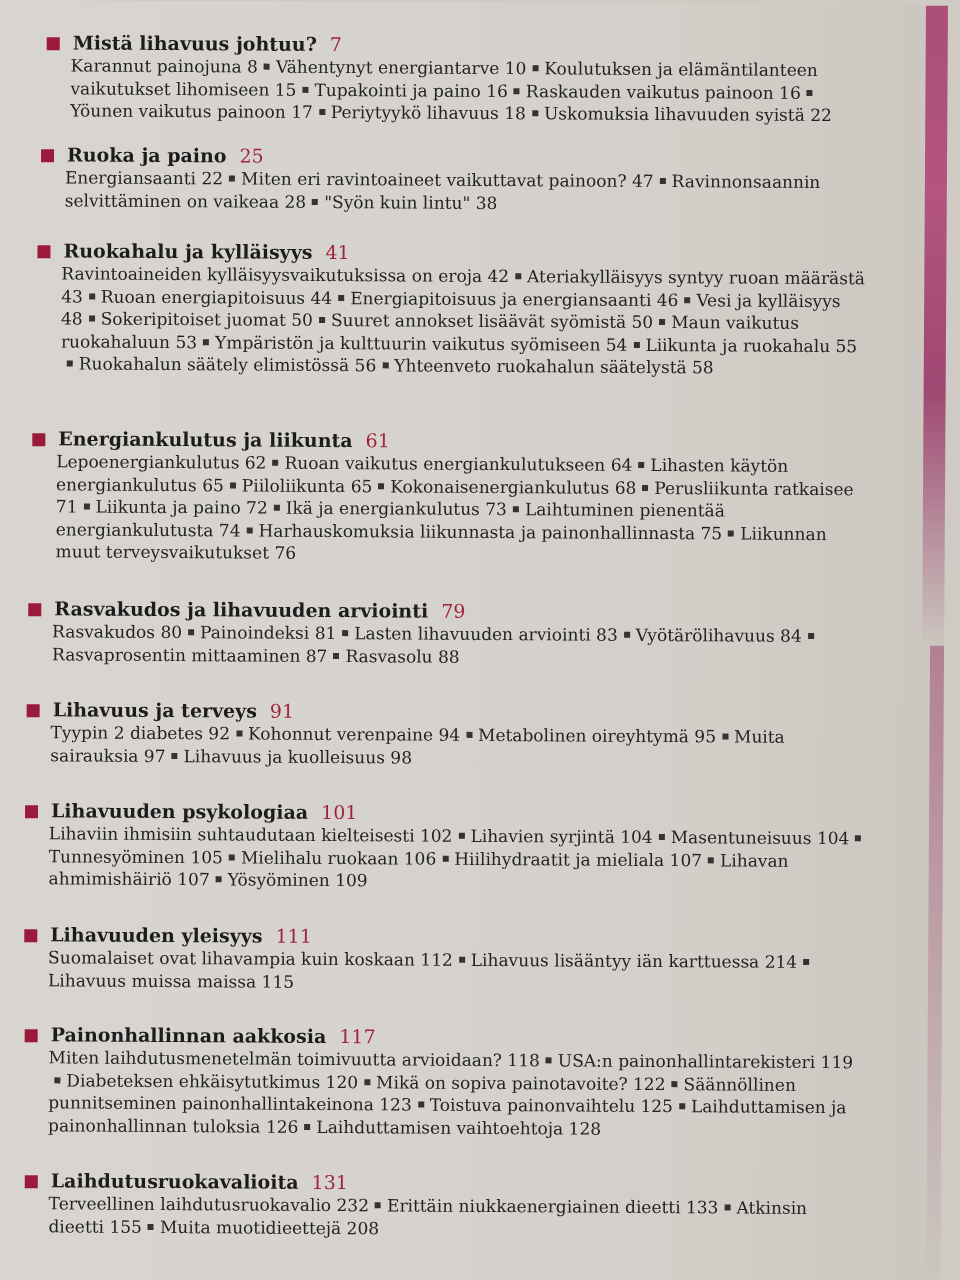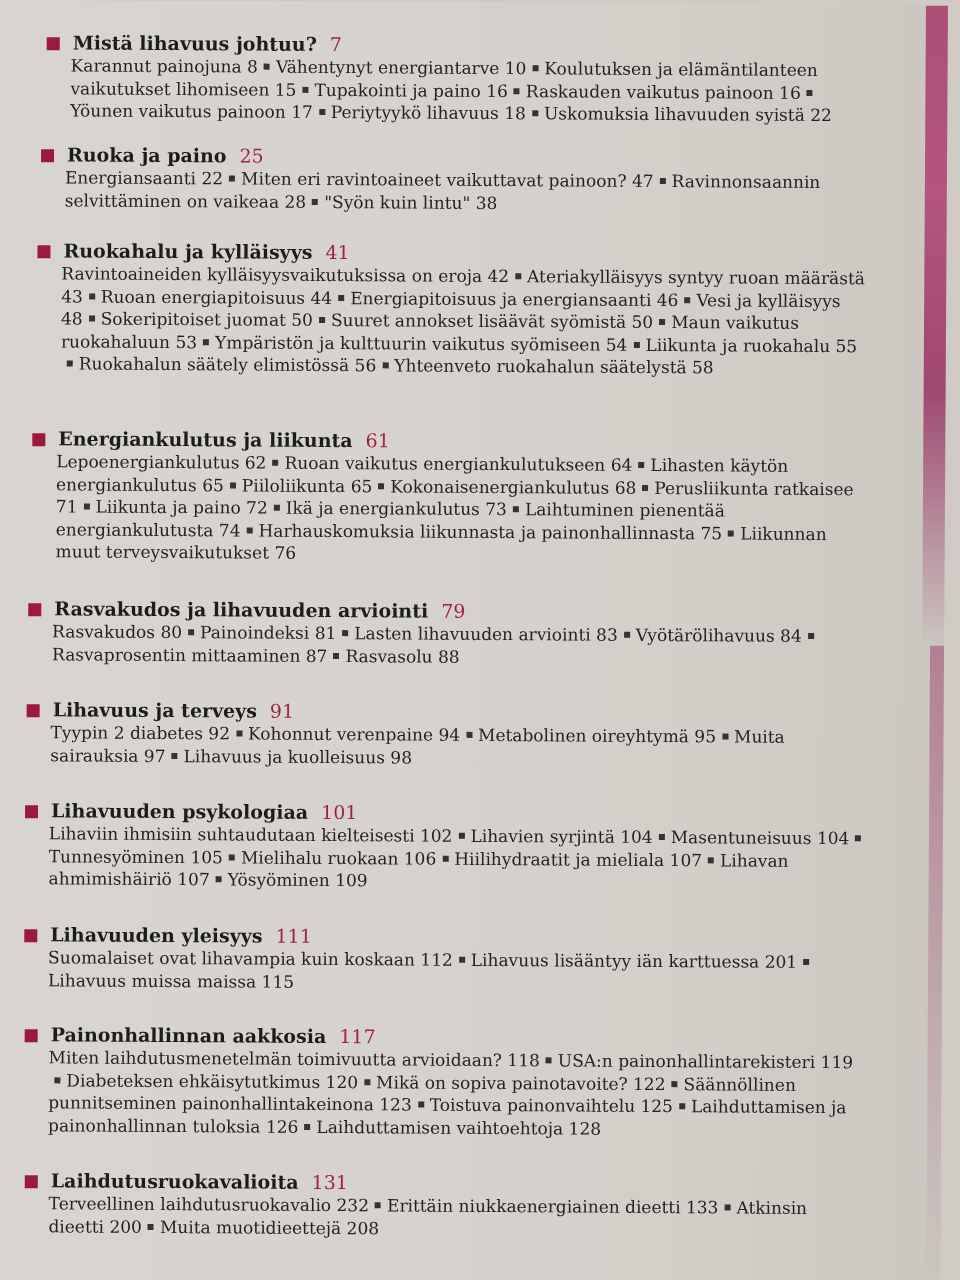--- a/index.html
+++ b/index.html
@@ -134,21 +134,21 @@
       </div>
     </div>
 
     <div class="section" style="left:30px; top:922px; width:838px;">
       <div class="heading">
         <span class="bullet"></span>
         <span>Lihavuuden yleisyys</span>
         <span class="page-num">111</span>
       </div>
       <div class="entries">
-        <span><span>Suomalaiset ovat lihavampia kuin koskaan</span> <span>112</span></span><span class="sep"></span><span><span>Lihavuus lisääntyy iän karttuessa</span> <span>201</span></span><span class="sep"></span><span><span>Lihavuus muissa maissa</span> <span>115</span></span>
+        <span><span>Suomalaiset ovat lihavampia kuin koskaan</span> <span>112</span></span><span class="sep"></span><span><span>Lihavuus lisääntyy iän karttuessa</span> <span>214</span></span><span class="sep"></span><span><span>Lihavuus muissa maissa</span> <span>115</span></span>
       </div>
     </div>
 
     <div class="section" style="left:31px; top:1022px; width:838px;">
       <div class="heading">
         <span class="bullet"></span>
         <span>Painonhallinnan aakkosia</span>
         <span class="page-num">117</span>
       </div>
       <div class="entries">
@@ -156,18 +156,18 @@
       </div>
     </div>
 
     <div class="section" style="left:32px; top:1168px; width:820px;">
       <div class="heading">
         <span class="bullet"></span>
         <span>Laihdutusruokavalioita</span>
         <span class="page-num">131</span>
       </div>
       <div class="entries">
-        <span><span>Terveellinen laihdutusruokavalio</span> <span>232</span></span><span class="sep"></span><span><span>Erittäin niukkaenergiainen dieetti</span> <span>133</span></span><span class="sep"></span><span><span>Atkinsin dieetti</span> <span>200</span></span><span class="sep"></span><span><span>Muita muotidieettejä</span> <span>208</span></span>
+        <span><span>Terveellinen laihdutusruokavalio</span> <span>232</span></span><span class="sep"></span><span><span>Erittäin niukkaenergiainen dieetti</span> <span>133</span></span><span class="sep"></span><span><span>Atkinsin dieetti</span> <span>155</span></span><span class="sep"></span><span><span>Muita muotidieettejä</span> <span>208</span></span>
       </div>
     </div>
 
   </div>
 </div>
 
 </body></html>

